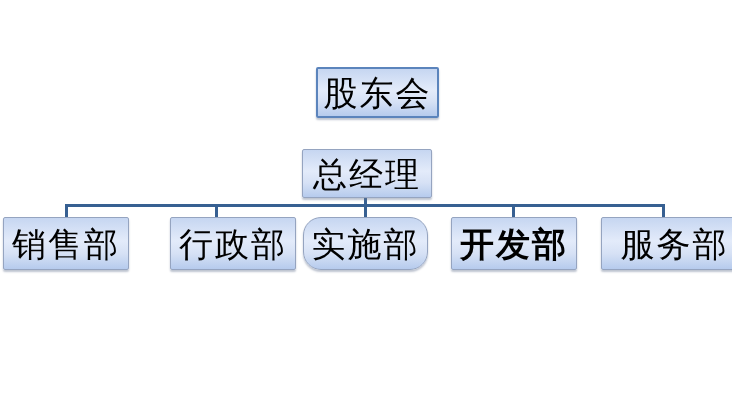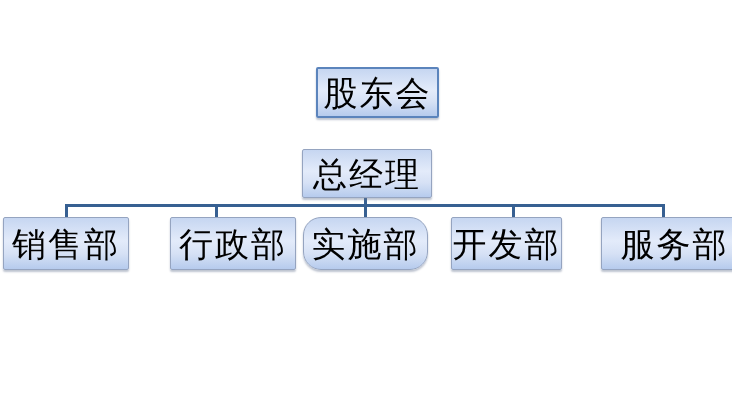--- a/index.html
+++ b/index.html
@@ -39,21 +39,21 @@
   .connector {
     position: absolute;
     background: var(--connector, #376092);
   }
   
   .box-shareholders { left: 316px; top: 67px;  width: 123px; height: 51px; }
   .box-manager      { left: 302px; top: 143px; width: 130px; height: 49px; margin-top: 6px; }
   .box-sales        { left: 3px;   top: 217px; width: 126px; height: 53px; text-align: center; }
   .box-admin        { left: 154px; top: 217px; width: 126px; height: 53px; margin-left: 16px; }
   .box-impl         { left: 303px; top: 217px; width: 125px; height: 53px; border-radius: 18px; }
-  .box-dev          { left: 451px; top: 217px; width: 111px; height: 53px; }
+  .box-dev          { left: 451px; top: 217px; width: 126px; height: 53px; font-weight: bold; }
   .box-service      { left: 601px; top: 217px; width: 147px; height: 53px; }
 
   .conn-trunk       { left: 364px; top: 192px; width: 3px;   height: 25px; }
   .conn-horizontal  { left: 65px;  top: 204px; width: 600px; height: 3px; }
   .conn-drop-sales  { left: 65px;  top: 204px; width: 3px;   height: 13px; }
   .conn-drop-admin  { left: 215px; top: 204px; width: 3px;   height: 13px; }
   .conn-drop-dev    { left: 512px; top: 204px; width: 3px;   height: 13px; }
   .conn-drop-service{ left: 662px; top: 204px; width: 3px;   height: 13px; }
 </style>
 </head>

